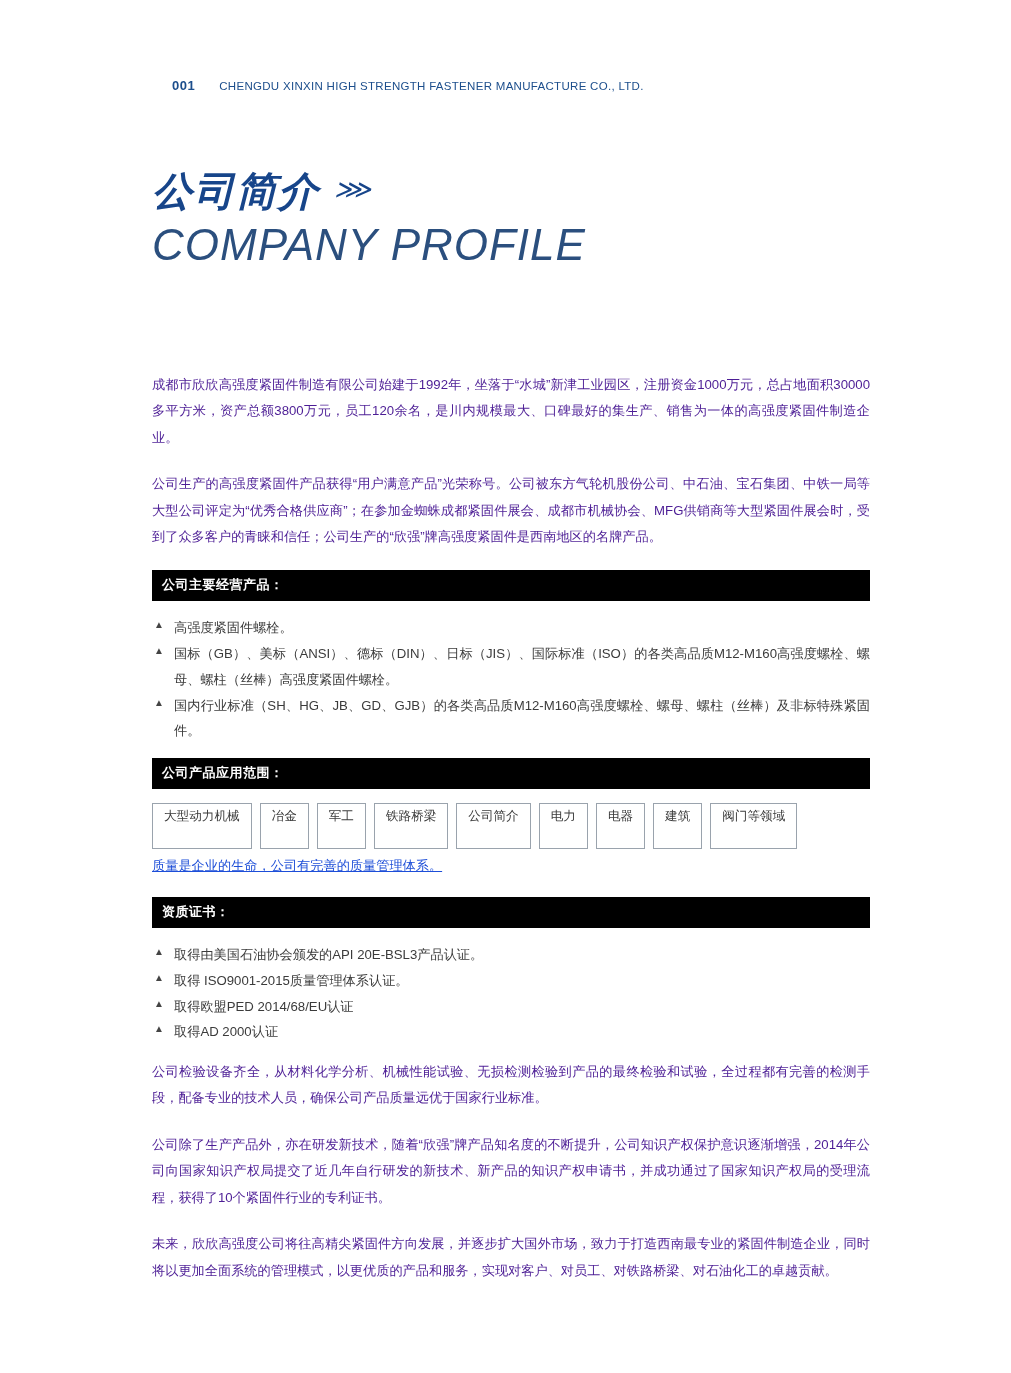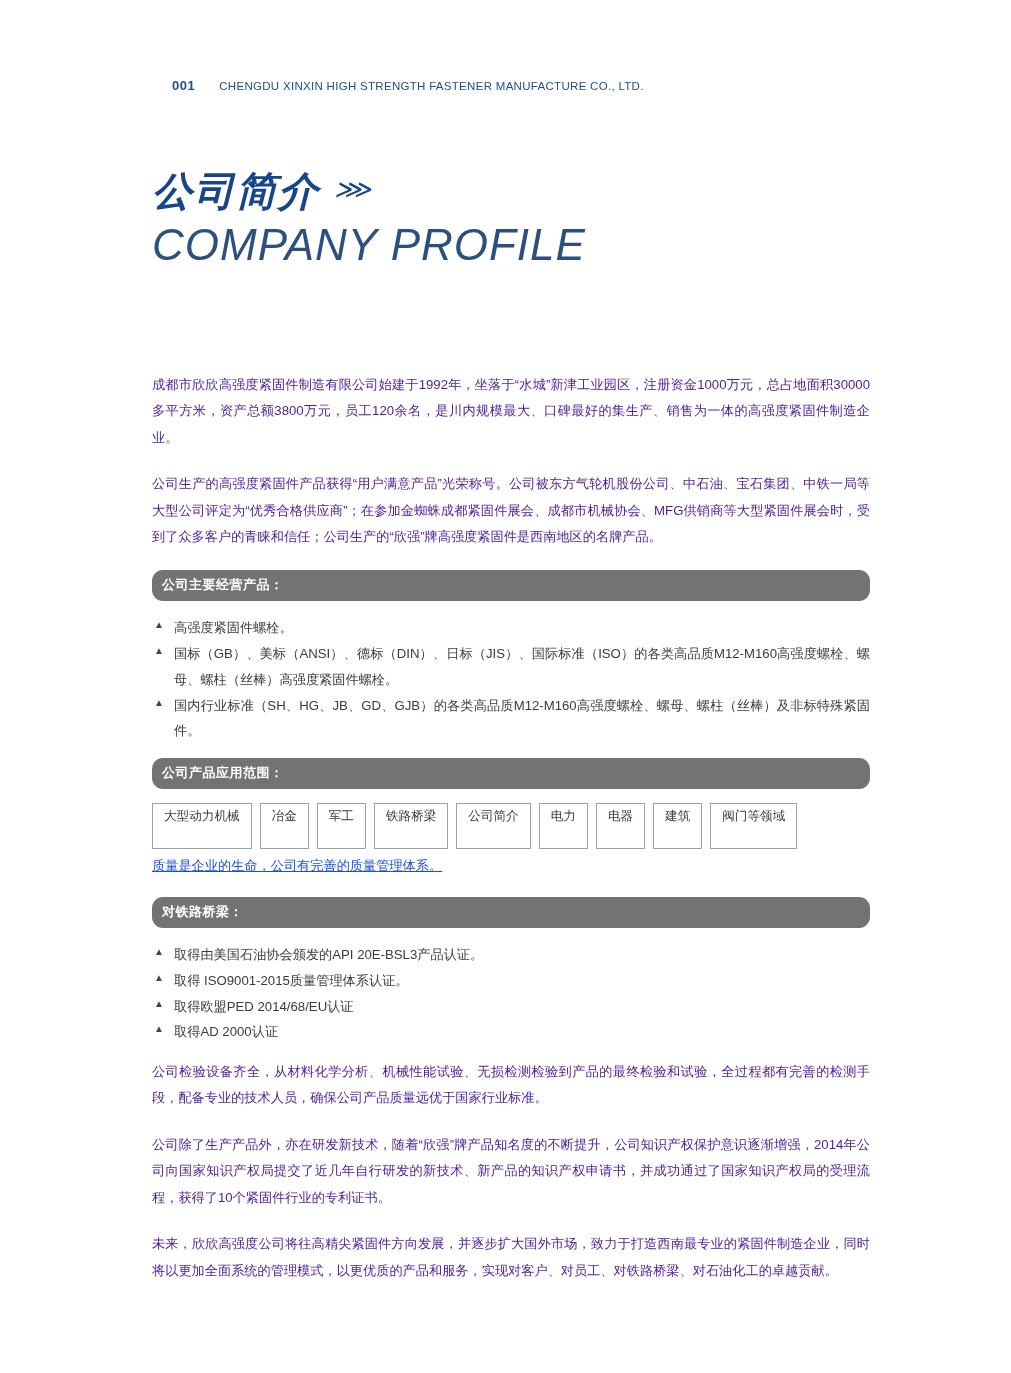--- a/index.html
+++ b/index.html
@@ -87,28 +87,27 @@
     width: 718px;
   }
   p.para {
     margin: 0 0 20px 0;
     font-size: 13.2px;
     line-height: 2.0;
     color: #4c1d95;
     text-align: justify;
   }
   .section-bar {
-    background: #737373;
+    background: #000000;
     color: #ffffff;
     font-size: 13px;
     font-weight: bold;
     padding: 6px 10px 7px 10px;
     margin: 8px 0 14px 0;
     letter-spacing: 0.5px;
-    border-radius: 11px;
   }
   ul.bullets {
     list-style: none;
     margin: 0 0 14px 0;
     padding: 0;
   }
   ul.bullets li {
     font-size: 13.2px;
     line-height: 1.95;
     color: #3b3b3b;
@@ -195,21 +194,21 @@
       <span class="tag">军工</span>
       <span class="tag">铁路桥梁</span>
       <span class="tag">公司简介</span>
       <span class="tag">电力</span>
       <span class="tag">电器</span>
       <span class="tag">建筑</span>
       <span class="tag">阀门等领域</span>
     </div>
     <p class="after-tags">质量是企业的生命，公司有完善的质量管理体系。</p>
 
-    <div class="section-bar">对铁路桥梁：</div>
+    <div class="section-bar">资质证书：</div>
     <ul class="bullets cert-list">
       <li>
         <span class="tri">▲</span>
         <span>取得由美国石油协会颁发的API 20E-BSL3产品认证。</span>
       </li>
       <li>
         <span class="tri">▲</span>
         <span>取得 ISO9001-2015质量管理体系认证。</span>
       </li>
       <li>

